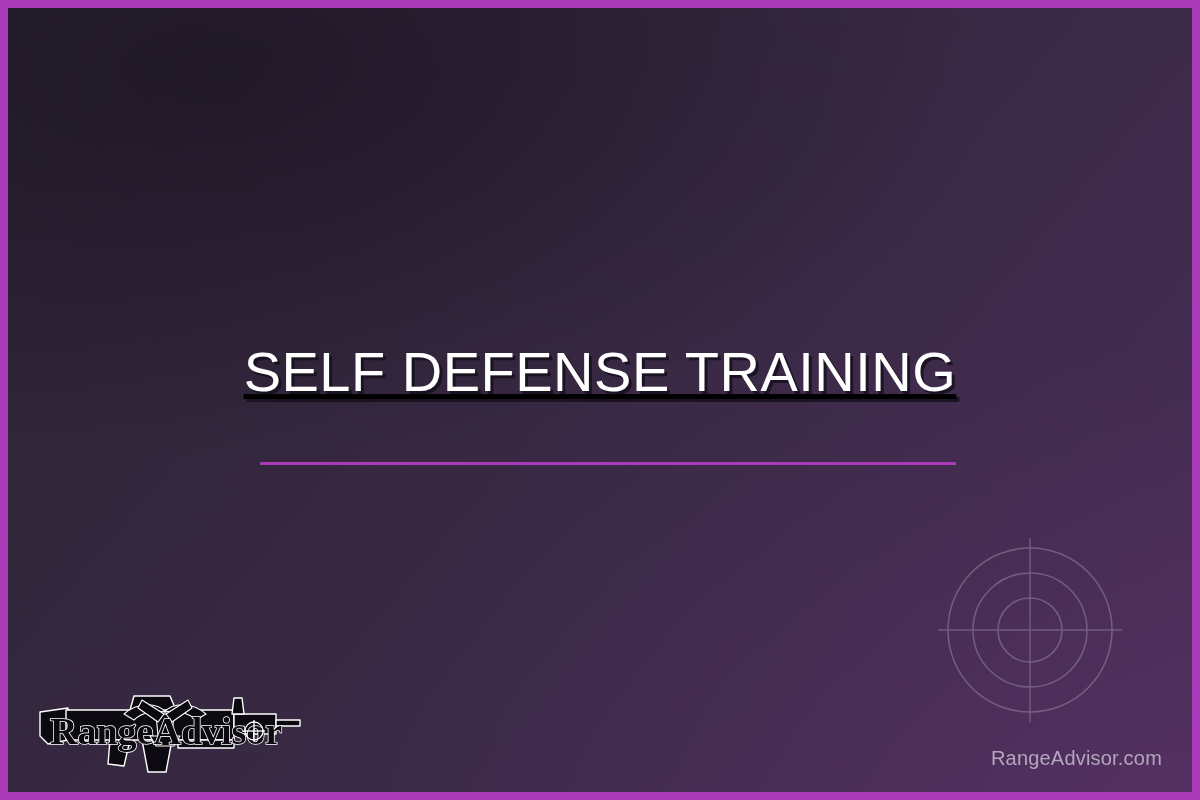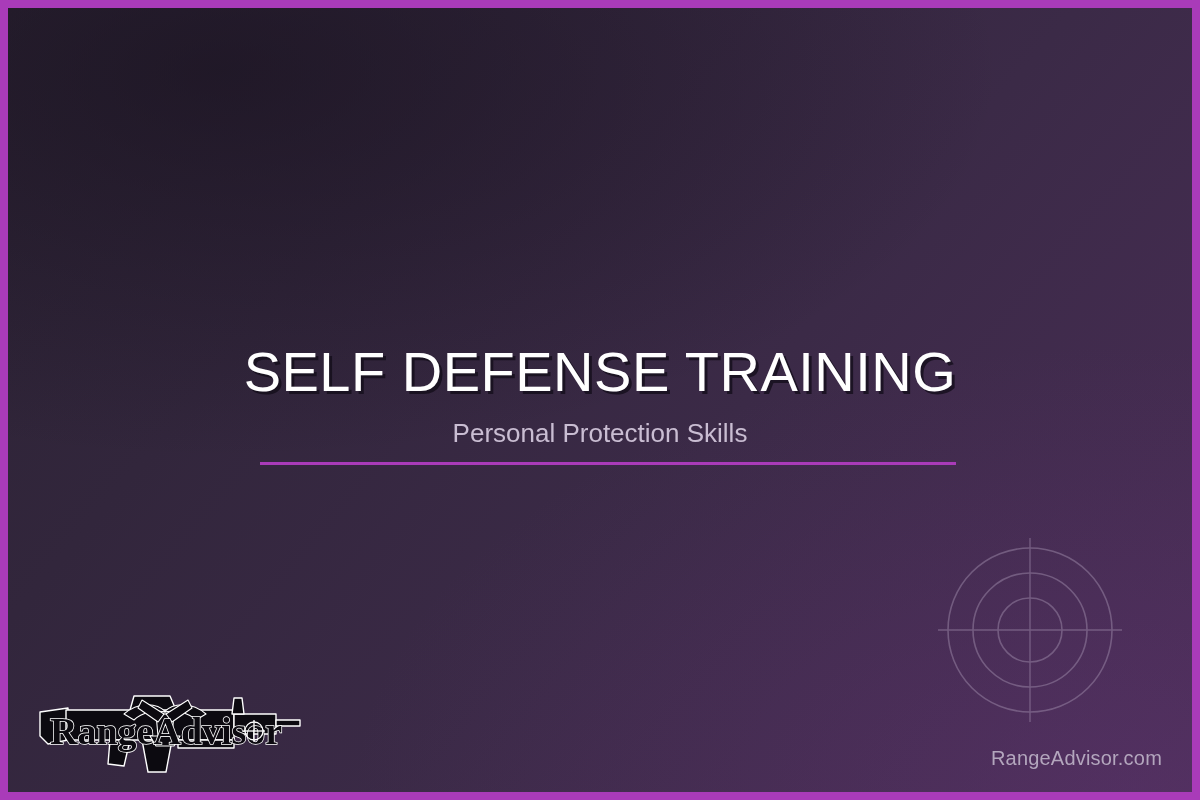--- a/index.html
+++ b/index.html
@@ -41,20 +41,21 @@
   }
   .target-deco svg { display: block; }
 
   
   .title-block {
     position: absolute;
     left: 0;
     right: 0;
     top: 334px;
     text-align: center;
+    text-decoration: underline;
   }
 
   .slide-title {
     margin: 0;
     font-size: 56px;
     font-weight: 400;
     letter-spacing: 0.5px;
     color: #ffffff;
     line-height: 1.08;
     text-shadow: 3px 3px 0 rgba(18,12,24,0.75);
@@ -116,21 +117,20 @@
       </g>
       <g stroke="#9a86a6" stroke-width="1.4">
         <line x1="92" y1="0" x2="92" y2="184"></line>
         <line x1="0" y1="92" x2="184" y2="92"></line>
       </g>
     </svg>
   </div>
 
   <div class="title-block">
     <h1 class="slide-title">SELF DEFENSE TRAINING</h1>
-    <p class="slide-subtitle">Personal Protection Skills</p>
   </div>
 
   <div class="title-rule"></div>
 
   <div class="brand-logo">
     <svg width="272" height="92" viewBox="0 0 272 92" aria-hidden="true">
       <g fill="#0c0a10" stroke="#ffffff" stroke-width="1.4" stroke-linejoin="round">
 
         <path d="M2,28 L30,24 L30,56 L10,60 L2,52 Z"></path>
 

